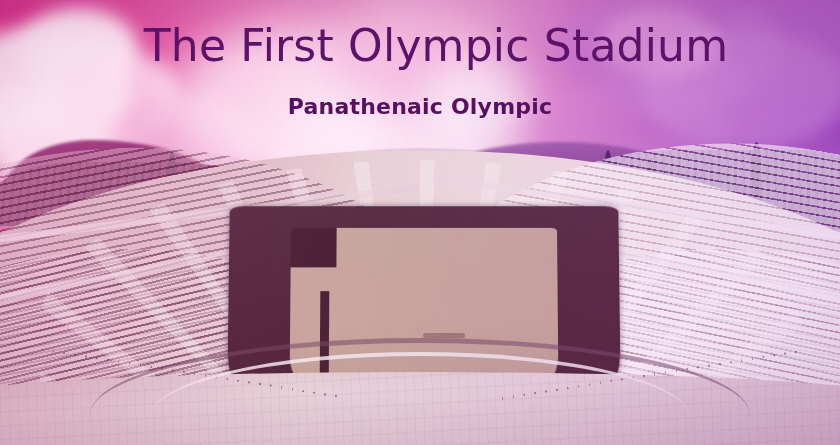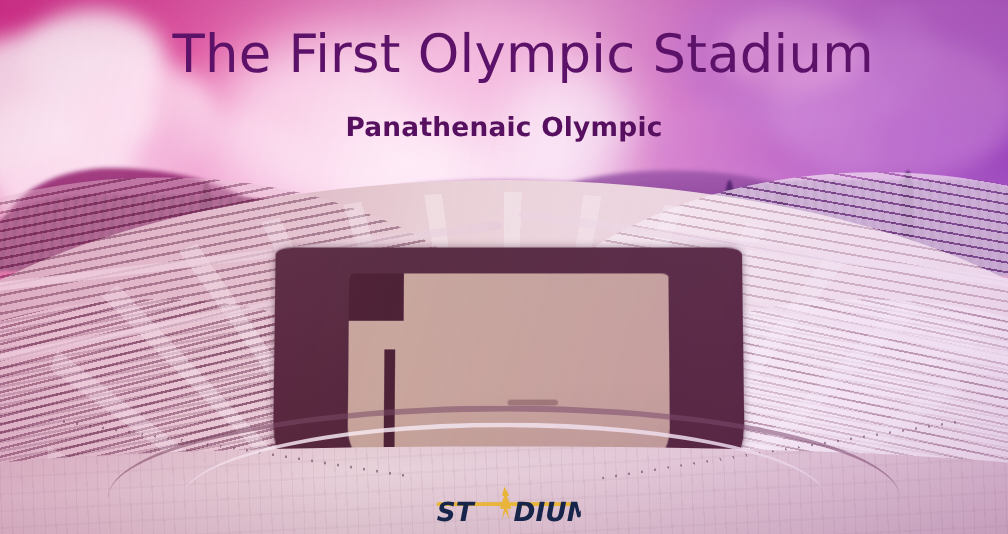--- a/index.html
+++ b/index.html
@@ -414,26 +414,14 @@
                 border-top:4px solid rgba(245,232,240,0.85);
                 border-radius:50% 50% 0 0 / 100% 100% 0 0;"></div>
   </div>
 
   <div class="grade"></div>
   <div class="vignette"></div>
 
   <div class="title">The First Olympic Stadium</div>
   <div class="subtitle">Panathenaic Olympic</div>
 
-  <div class="logo">
-    <svg width="126" height="34" viewBox="0 0 126 34" xmlns="http://www.w3.org/2000/svg">
-
-      <rect x="6" y="14.5" width="114" height="3.2" fill="#e8b53a"></rect>
-
-      <path d="M62.5 1.5 L60.3 9 L62.0 9.6 L58.6 20 L62.0 20 L60.3 29 L63.2 22.2 L66.4 29 L64.8 20 L68.2 20 L64.5 9.6 L66.2 9 Z" fill="#e8b53a"></path>
-
-      <text x="6" y="30" font-family="DejaVu Sans, sans-serif" font-size="22" font-weight="bold" font-style="italic" fill="#17254b">ST</text>
-
-      <text x="70" y="30" font-family="DejaVu Sans, sans-serif" font-size="22" font-weight="bold" font-style="italic" fill="#17254b">DIUM</text>
-    </svg>
-  </div>
 
 </div>
 
 </body></html>

